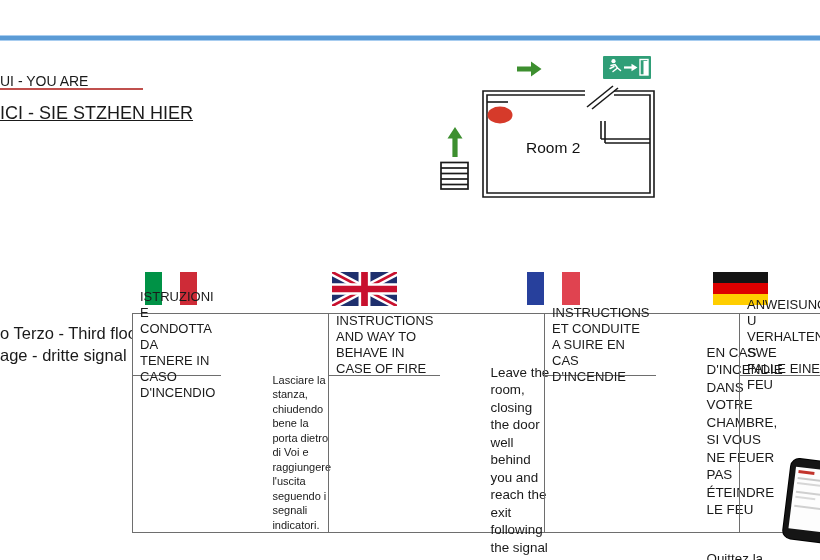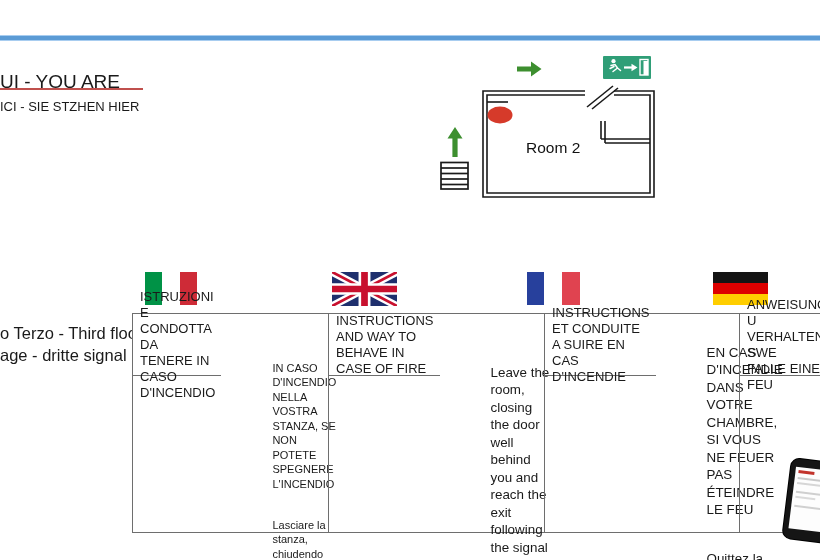--- a/index.html
+++ b/index.html
@@ -14,23 +14,23 @@
   .abs { position: absolute; }
 
   
   .top-line {
     left: 0; top: 36px; width: 820px; height: 4px;
     background: #5b9bd5;
     box-shadow: 0 -1px 0 #a8cdf0, 0 1px 0 #a8cdf0;
   }
 
   
-  .you-are-1 { left: 0; top: 75px; font-size: 19px; line-height: 13px; white-space: nowrap; }
+  .you-are-1 { left: 0; top: 75px; font-size: 14px; line-height: 13px; white-space: nowrap; }
   .you-are-underline { left: 0; top: 88px; width: 143px; height: 2px; background: #c0504d; }
-  .you-are-2 { left: 0; top: 100px; font-size: 13px; line-height: 13px; white-space: nowrap; }
+  .you-are-2 { left: 0; top: 107px; font-size: 18px; line-height: 13px; white-space: nowrap; text-decoration: underline; }
 
   
   .floor-label { left: 0; top: 322px; font-size: 16.5px; line-height: 22px; white-space: nowrap; }
 
   
   .floor-plan { left: 430px; top: 40px; width: 260px; height: 170px; }
 
   
   .flag { top: 272px; height: 33px; }
   .flag-it { left: 145px; width: 52px; display: flex; }
@@ -177,23 +177,20 @@
   <div class="blk"></div>
     <div class="red"></div>
     <div class="gld"></div>
 </div>
 
 <div class="abs itable">
   <div class="col col-it">
     <div class="cell head">ISTRUZIONI E CONDOTTA DA
 TENERE IN CASO D'INCENDIO</div>
     <div class="cell bodyc">
-      <div class="p1">IN CASO D'INCENDIO NELLA
-VOSTRA STANZA, SE NON POTETE
-SPEGNERE L'INCENDIO</div>
       <div class="p2">Lasciare la stanza, chiudendo bene la
 porta dietro di Voi e raggiungere l'uscita
 seguendo i segnali indicatori.</div>
     </div>
   </div>
   <div class="col col-en">
     <div class="cell head">INSTRUCTIONS AND WAY TO
 BEHAVE IN CASE OF FIRE</div>
     <div class="cell bodyc">
       <div class="p2">Leave the room, closing the door

